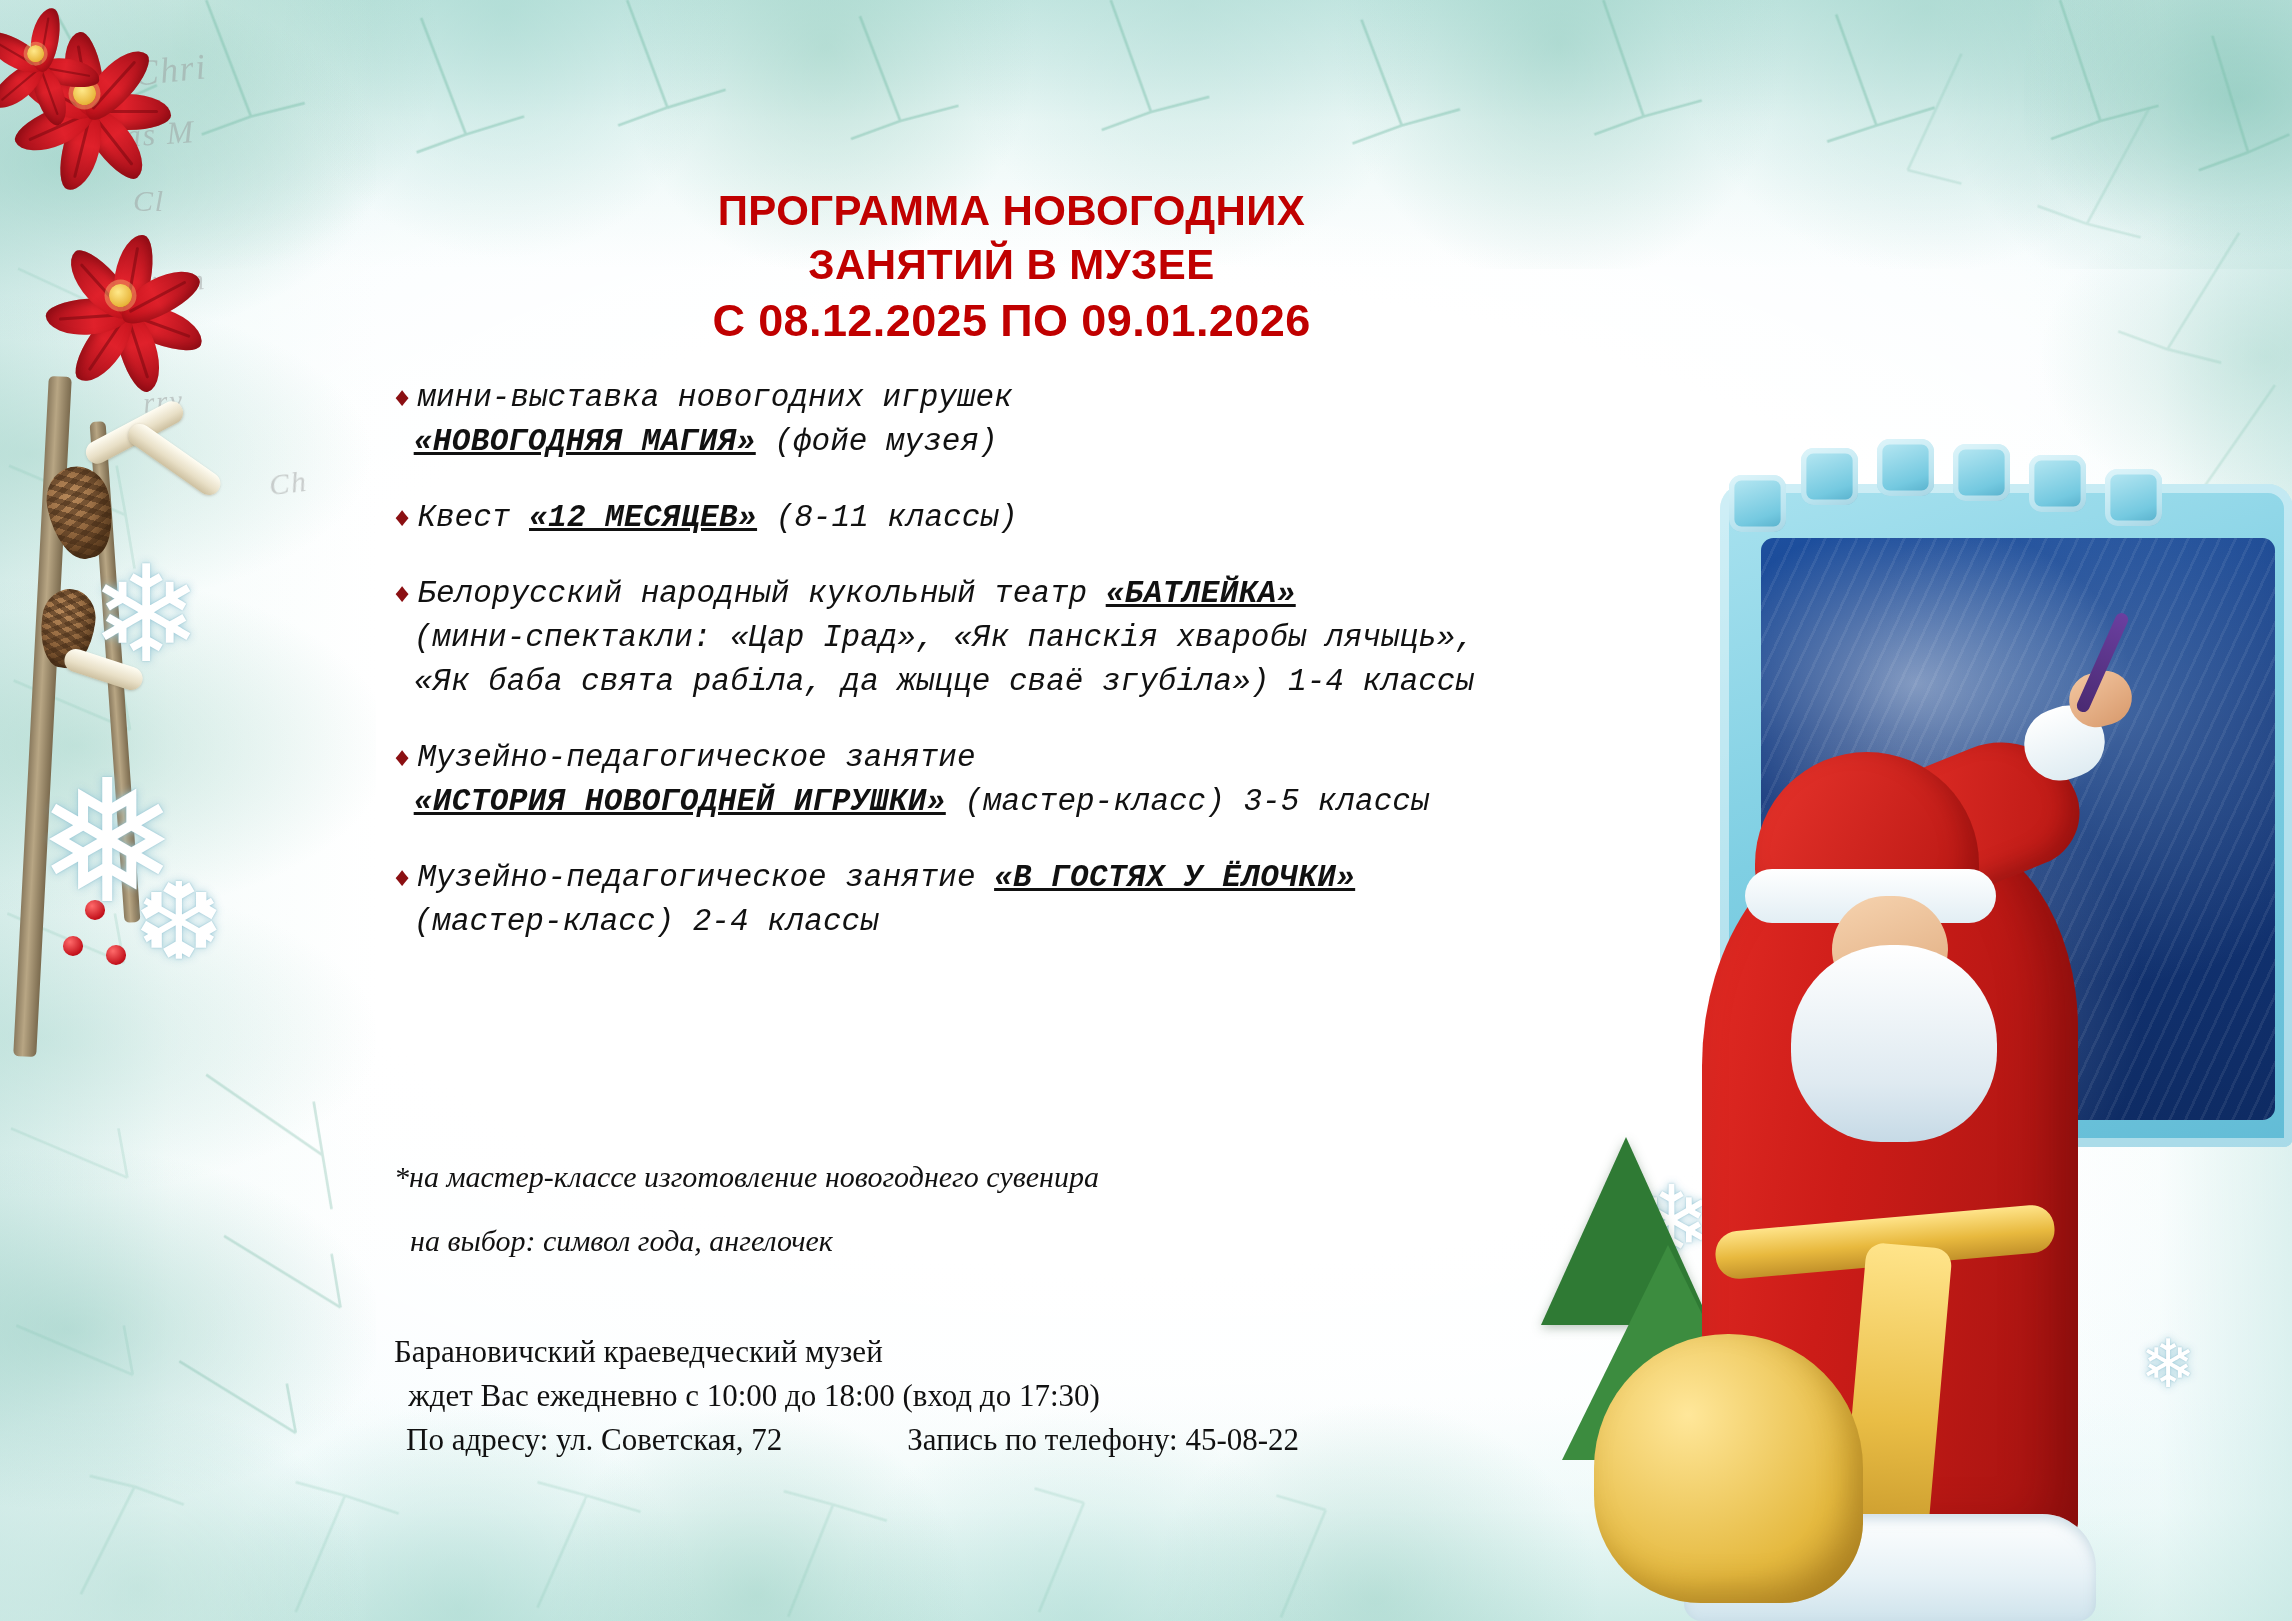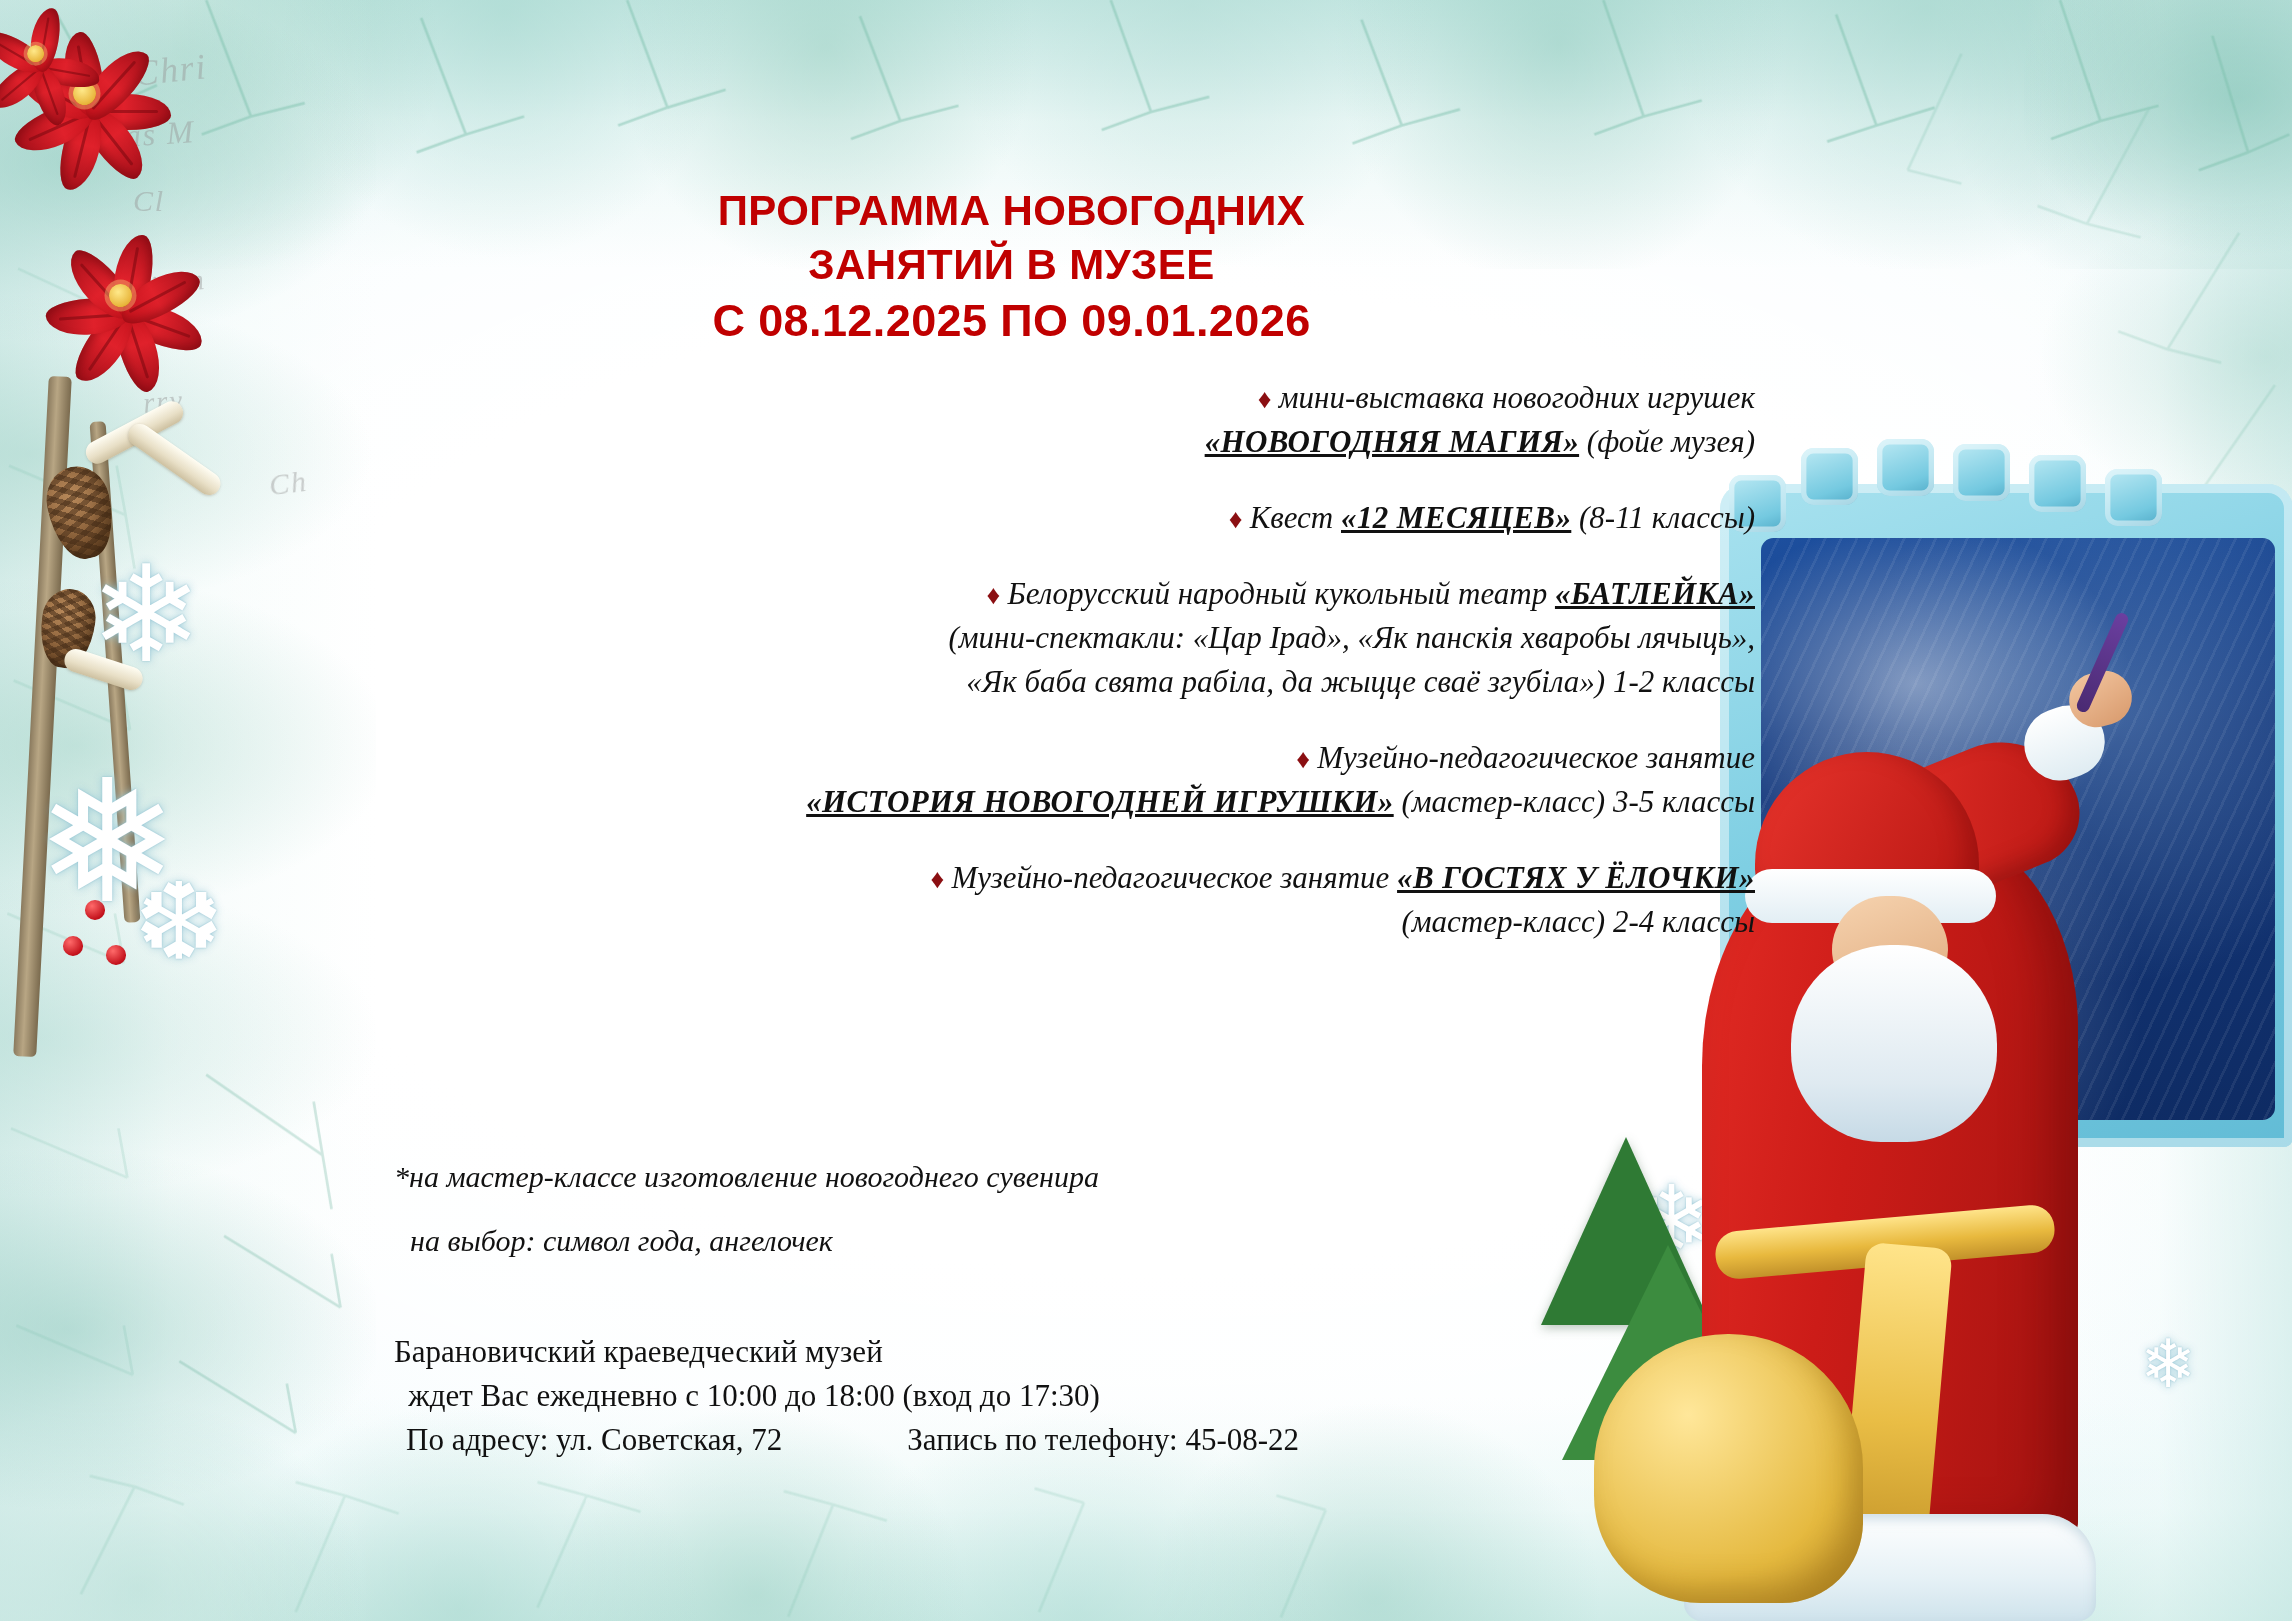--- a/index.html
+++ b/index.html
@@ -352,25 +352,24 @@
 
   .items {
     position: absolute;
     left: 394px;
     top: 376px;
     width: 1361px;
   }
   .item {
     margin-bottom: 32px;
     color: #111111;
-    font-family: Liberation Serif, serif;
+    font-family: Liberation Mono, monospace;
     font-style: italic;
     font-size: 31px;
     line-height: 1.42;
-    text-align: right;
   }
   .item .line { white-space: nowrap; }
   .item .ln2, .item .ln3 { padding-left: 19.7px; }
   .bullet {
     color: #8b0f12;
     font-style: normal;
     font-size: 27px;
     padding-right: 7.2px;
   }
   .u { text-decoration: underline; font-weight: bold; letter-spacing: 0.4px; }
@@ -576,21 +575,21 @@
         <div class="line">
           <span class="bullet">♦</span><span>Квест </span><span class="u">«12 МЕСЯЦЕВ»</span><span> (8-11 классы)</span>
         </div>
       </div>
 
       <div class="item">
         <div class="line">
           <span class="bullet">♦</span><span>Белорусский народный кукольный театр </span><span class="u">«БАТЛЕЙКА»</span>
         </div>
         <div class="line ln2">(мини-спектакли: «Цар Ірад»,  «Як панскія хваробы лячыць»,</div>
-        <div class="line ln3">«Як баба свята рабіла, да жыцце сваё згубіла») 1-2 классы</div>
+        <div class="line ln3">«Як баба свята рабіла, да жыцце сваё згубіла») 1-4 классы</div>
       </div>
 
       <div class="item">
         <div class="line">
           <span class="bullet">♦</span><span>Музейно-педагогическое занятие</span>
         </div>
         <div class="line ln2">
           <span class="u">«ИСТОРИЯ НОВОГОДНЕЙ ИГРУШКИ»</span><span> (мастер-класс) 3-5 классы</span>
         </div>
       </div>

